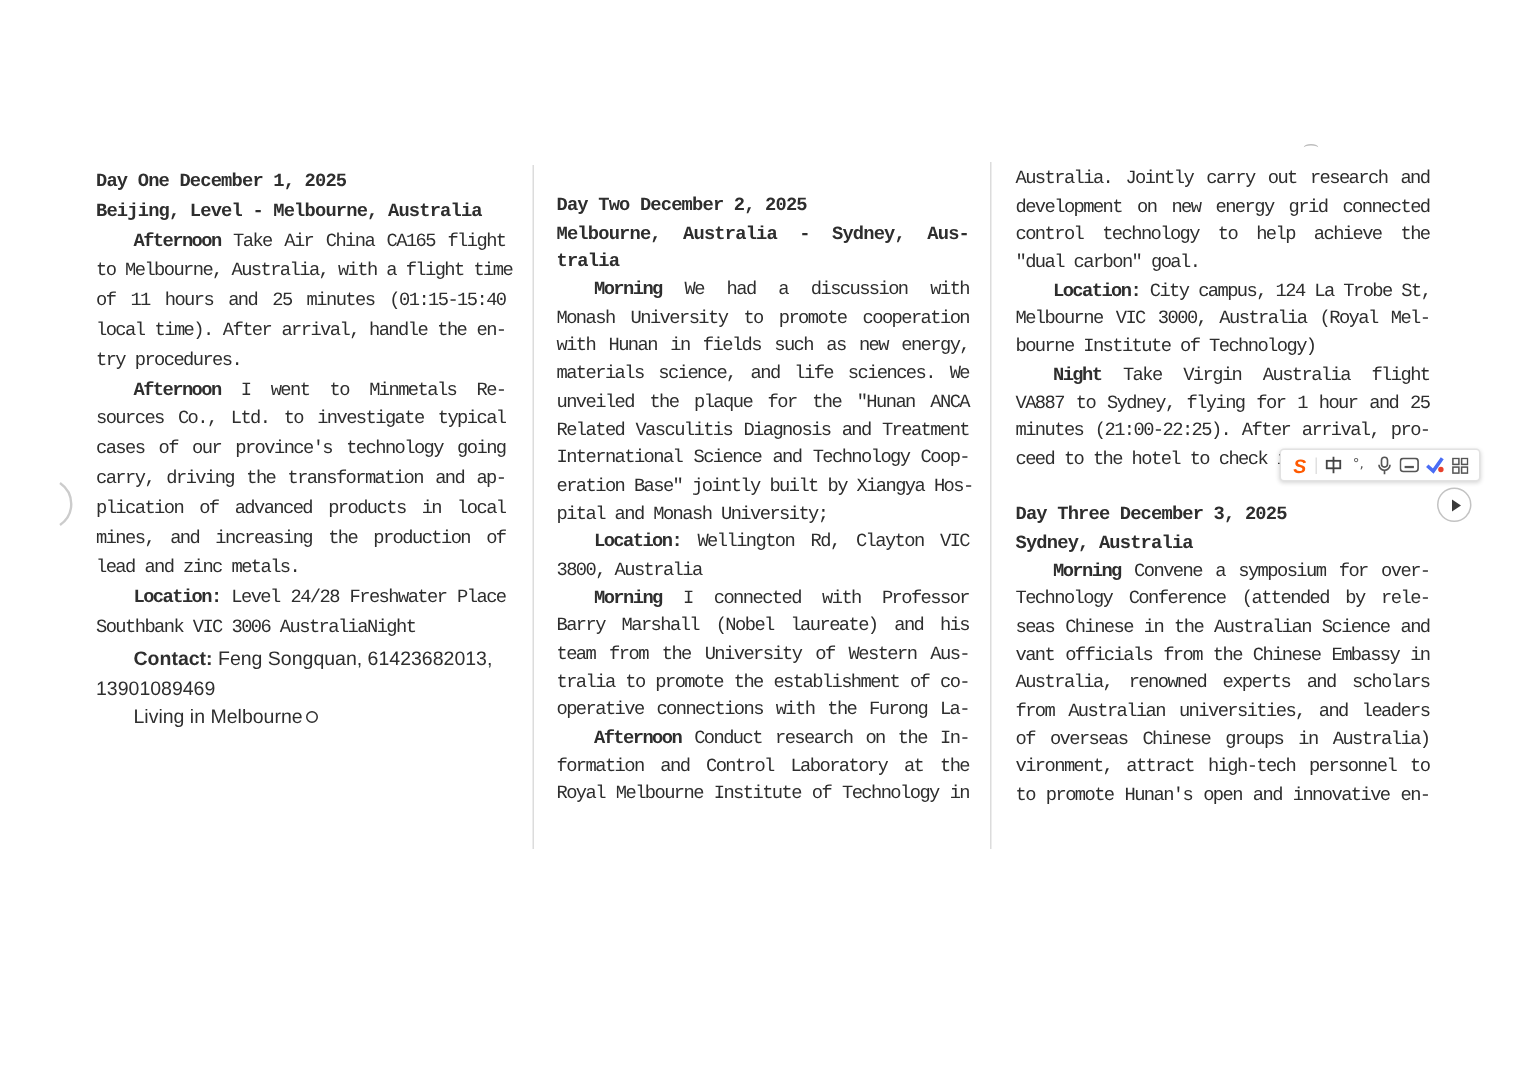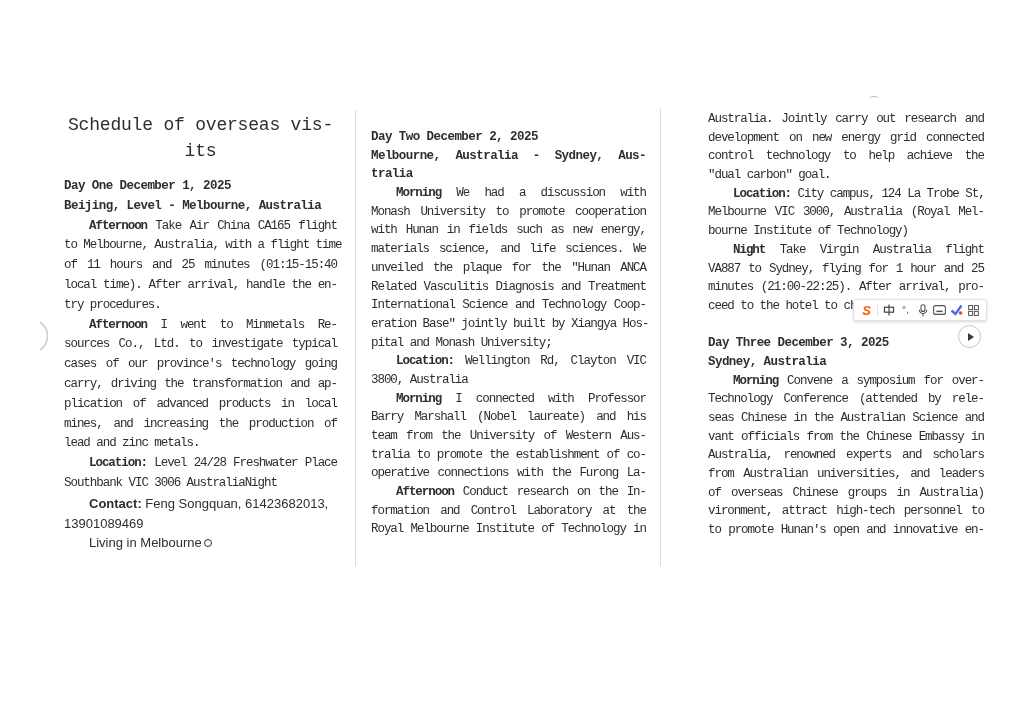--- a/index.html
+++ b/index.html
@@ -1,21 +1,21 @@
 <!DOCTYPE html>
 <html><head>
 <meta charset="utf-8">
 <style>
   html,body{margin:0;padding:0;}
   body{width:1024px;height:723px;background:#ffffff;position:relative;overflow:hidden;
        font-family:"Liberation Mono",monospace;color:#2e2e2e;}
   .col{position:absolute;}
   #col1{left:64px;top:112px;width:273px;}
   #col2{left:371px;top:128px;width:275px;}
-  #col3{left:677px;top:110px;width:276px;margin-left:31px;}
+  #col3{left:677px;top:110px;width:276px;}
   .line{font-size:12.5px;letter-spacing:-1.05px;white-space:nowrap;width:100%;}
   #col1 .line{line-height:19.8px;height:19.8px;}
   #col2 .line,#col3 .line{line-height:18.7px;height:18.7px;}
   .jl{text-align:justify;text-align-last:justify;}
   .h .line{font-weight:bold;letter-spacing:-0.55px;font-family:Liberation Mono, monospace;}
   .indent{text-indent:25px;}
   .lead{font-weight:bold;}
   .serif .line{font-family:Liberation Sans, sans-serif;font-size:13px;letter-spacing:0;}
   .title-wrap{margin-bottom:13px;}
   .title-line{font-size:18px;line-height:26px;height:26px;letter-spacing:-0.2px;text-align:center;white-space:nowrap;}
@@ -34,24 +34,20 @@
   #next-btn{position:absolute;left:958px;top:325px;width:21px;height:21px;border:1px solid #c3c3c3;
             border-radius:50%;background:#fff;display:flex;align-items:center;justify-content:center;cursor:pointer;}
   #next-tri{width:0;height:0;border-left:6px solid #3a3a3a;border-top:4px solid transparent;border-bottom:4px solid transparent;margin-left:2px;}
   #prev-arc{position:absolute;left:38px;top:320px;}
   #stray-mark{position:absolute;left:869px;top:96px;width:10px;height:4px;border-top:1.5px solid #bdbdbd;border-radius:50%;}
 </style>
 </head>
 <body>
 
 <div class="col" id="col1">
-    <div class="title-wrap">
-      <div class="title-line">Schedule of overseas vis-</div>
-      <div class="title-line">its</div>
-    </div>
     <div class="h">
       <div class="line">Day One December 1, 2025</div>
     </div>
     <div class="h">
       <div class="line">Beijing, Level - Melbourne, Australia</div>
     </div>
     <div class="para">
       <div class="line jl indent"><span class="lead">Afternoon</span> Take Air China CA165 flight</div>
       <div class="line jl">to Melbourne, Australia, with a flight time</div>
       <div class="line jl">of 11 hours and 25 minutes (01:15-15:40</div>

